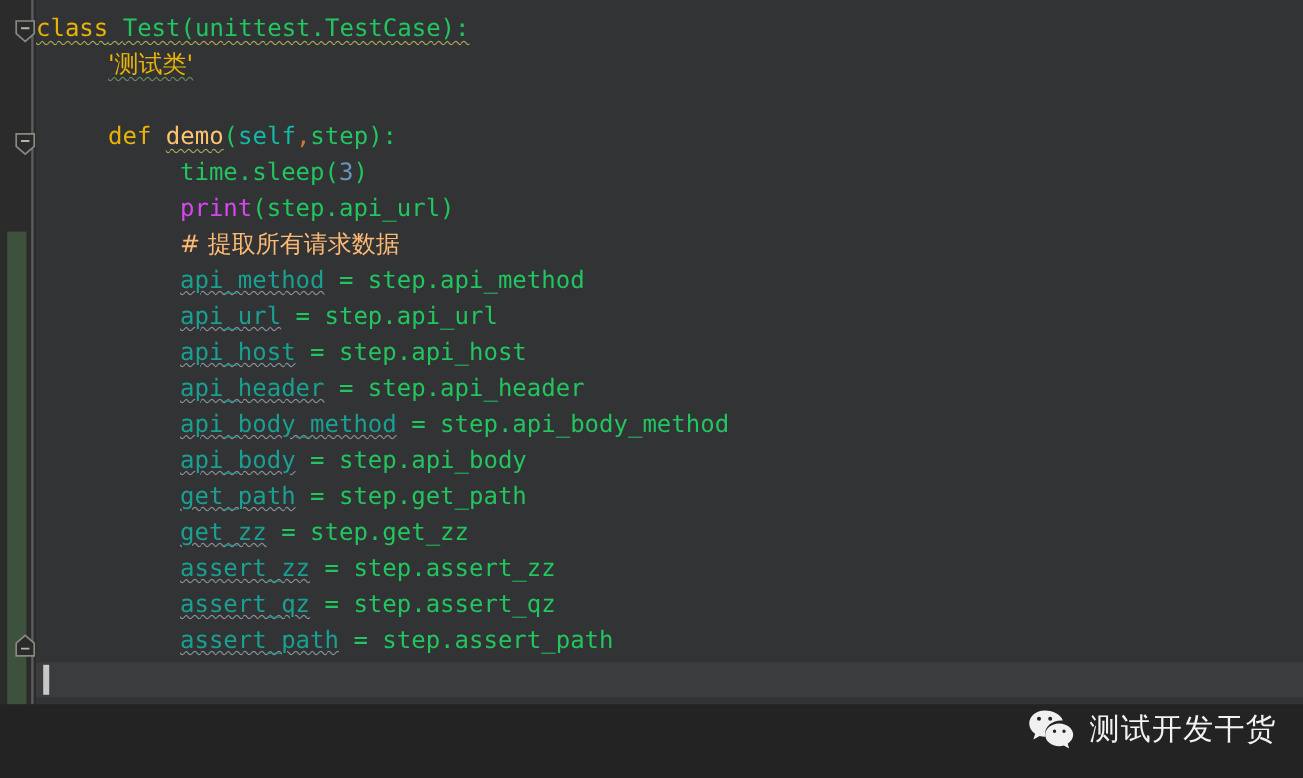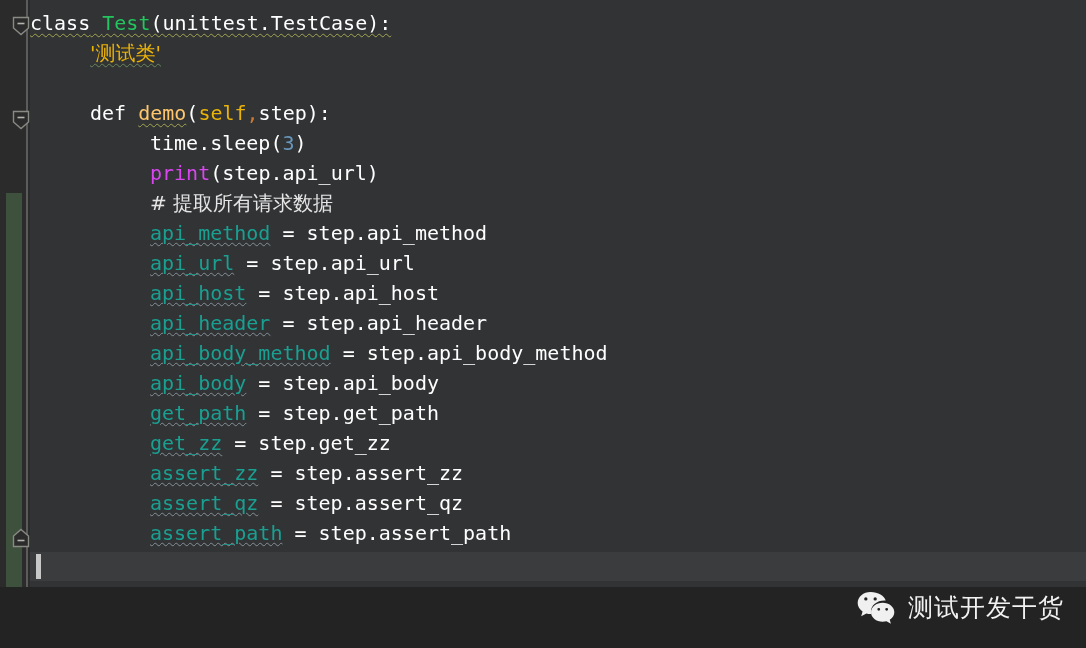--- a/index.html
+++ b/index.html
@@ -77,28 +77,28 @@
     padding-top: 8px;
     font-family: "DejaVu Sans Mono", monospace;
     font-size: 20px;
     line-height: 30px;
     white-space: pre;
     color: #a9b7c6;
     z-index: 3;
   }
   .line { height: 30px; }
 
-  .tok-kw        { color: #ffffff; margin-top: 15px; }
+  .tok-kw        { color: #eab308; margin-top: 15px; }
   .tok-def       { color: #ffc66d; text-align: right; }
-  .tok-self      { color: #eab308; }
+  .tok-self      { color: #14b8a6; }
   .tok-builtin   { color: #d946ef; }
   .tok-str       { color: #eab308; }
   .tok-num       { color: #6897bb; }
-  .tok-comment   { color: #e5e5e5; }
-  .tok-plain     { color: #ffffff; }
+  .tok-comment   { color: #fdba74; }
+  .tok-plain     { color: #22c55e; }
   .tok-cls       { color: #22c55e; }
   .tok-param-mark{ color: #cc7832; }
 
   
   .tok-unused {
     color: #14b8a6;
     text-decoration: underline wavy #9aa4ad;
     text-decoration-thickness: 1px;
     text-underline-offset: 2px;
     opacity: 0.82;

